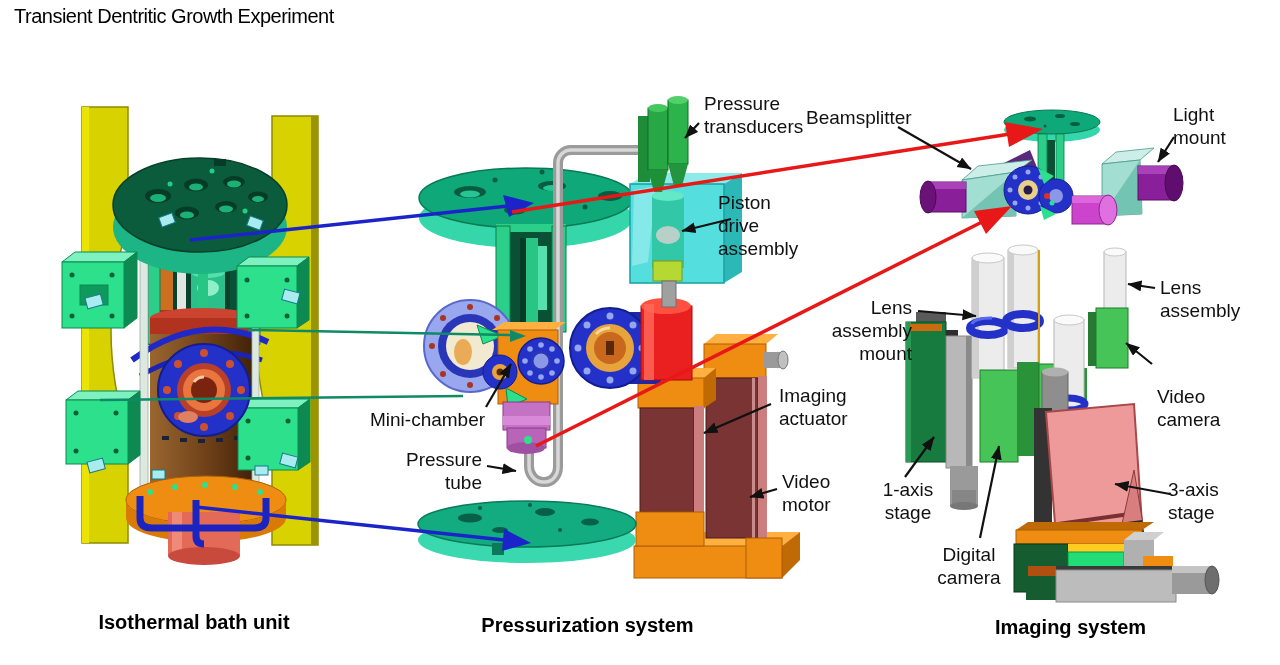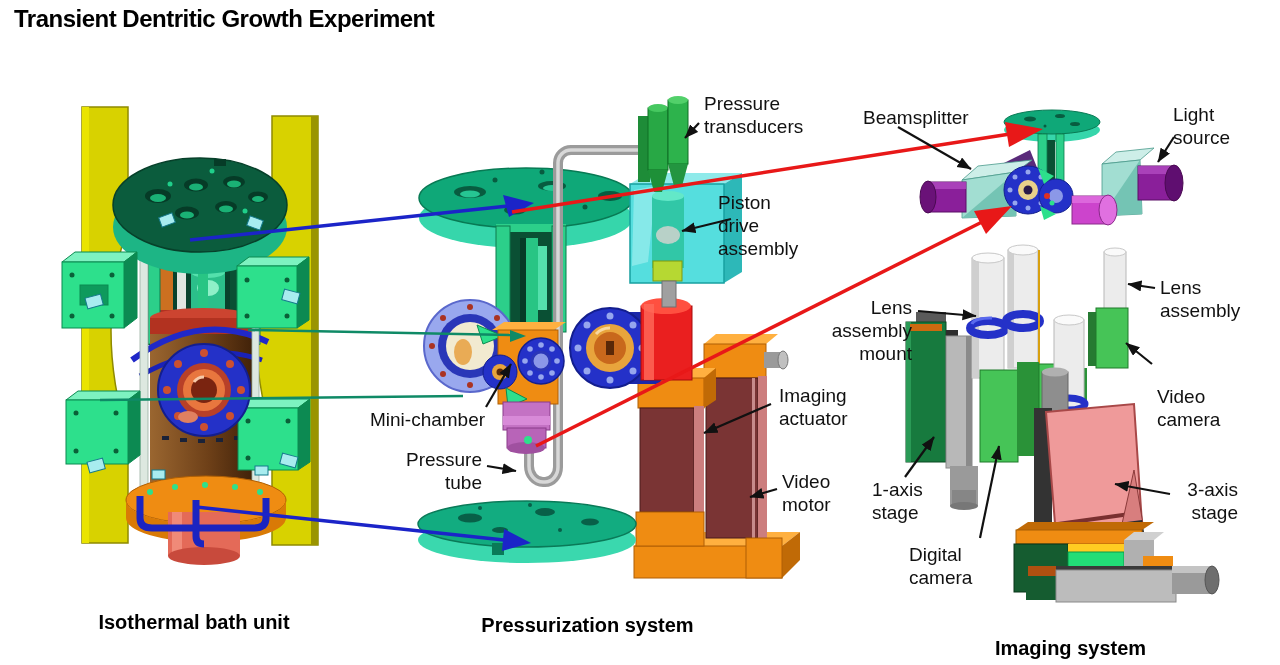--- a/index.html
+++ b/index.html
@@ -1,19 +1,19 @@
 <!DOCTYPE html>
 <html style="--c-background: #ffffff; --c-title-text: #000000; --c-label-text: #111111; --c-connector-blue: #1b24c8; --c-connector-red: #e81818; --c-connector-teal: #0f8a66; --c-pointer-black: #111111; --c-mint-green: #2ccf8a; --c-dark-green-disc: #0b5c3d; --c-teal-disc: #0fa878; --c-yellow-bracket: #d8d200; --c-orange-part: #ef8c12; --c-blue-flange: #2431c8; --c-brown-cylinder: #6e4018; --c-red-part: #e82020; --c-cyan-block: #55dede; --c-purple-part: #8a1f9a; --c-magenta-part: #cc44cc; --c-pink-stage: #ef9a9a; --c-bright-green: #46c457; --c-gray-part: #b0b0b0;"><head>
 <meta charset="utf-8">
 <style>
   html,body{margin:0;padding:0;background:#fff;}
   .stage{position:relative;width:1280px;height:665px;background:var(--c-background,#fff);
          font-family:"Liberation Sans",sans-serif;overflow:hidden;}
   .stage svg{position:absolute;left:0;top:0;}
-  .title{position:absolute;left:14px;top:5px;font-size:24px;font-weight:bold;
+  .title{position:absolute;left:14px;top:5px;font-size:20px;font-weight:normal;
          color:var(--c-title-text,#000);letter-spacing:-0.5px;text-align:center;}
   .lbl{position:absolute;font-size:19px;line-height:23px;color:var(--c-label-text,#111);
        white-space:pre-line;}
   .cap{position:absolute;font-size:20px;line-height:24px;font-weight:bold;
        color:var(--c-title-text,#000);text-align:center;white-space:pre-line;}
 </style>
 </head>
 <body>
 
 <div class="stage">
@@ -452,41 +452,41 @@
   </g>
 </svg>
 
 <div class="title">Transient Dentritic Growth Experiment</div>
 
 <div class="lbl" style="left:704px;top:92px">Pressure
 transducers</div>
 <div class="lbl" style="left:718px;top:191px">Piston
 drive
 assembly</div>
-<div class="lbl" style="left:863px;top:106px">Beamsplitter</div>
+<div class="lbl" style="left:806px;top:106px">Beamsplitter</div>
 <div class="lbl" style="left:1173px;top:103px">Light
-source</div>
+mount</div>
 <div class="lbl" style="right:368px;top:296px;text-align:right">Lens
 assembly
 mount</div>
 <div class="lbl" style="left:1160px;top:276px">Lens
 assembly</div>
 <div class="lbl" style="left:1157px;top:385px">Video
 camera</div>
-<div class="lbl" style="left:872px;top:478px;width:72px;">1-axis
+<div class="lbl" style="left:872px;top:478px;width:72px;text-align:center">1-axis
 stage</div>
-<div class="lbl" style="left:909px;top:543px;width:72px;text-align:left">Digital
+<div class="lbl" style="left:933px;top:543px;width:72px;text-align:center">Digital
 camera</div>
-<div class="lbl" style="left:1168px;top:478px;width:70px;text-align:right">3-axis
+<div class="lbl" style="left:1168px;top:478px;width:70px;text-align:left">3-axis
 stage</div>
 <div class="lbl" style="left:370px;top:408px">Mini-chamber</div>
 <div class="lbl" style="left:398px;top:448px;width:84px;text-align:right">Pressure
 tube</div>
 <div class="lbl" style="left:779px;top:384px">Imaging
 actuator</div>
 <div class="lbl" style="left:782px;top:470px">Video
 motor</div>
 
 <div class="cap" style="left:465px;top:613px;width:245px">Pressurization system</div>
 <div class="cap" style="left:88px;top:610px;width:212px">Isothermal bath unit</div>
-<div class="cap" style="left:958px;top:636px;width:225px">Imaging system</div>
+<div class="cap" style="left:958px;top:615px;width:225px">Imaging system</div>
 
 </div>
 
 </body></html>

